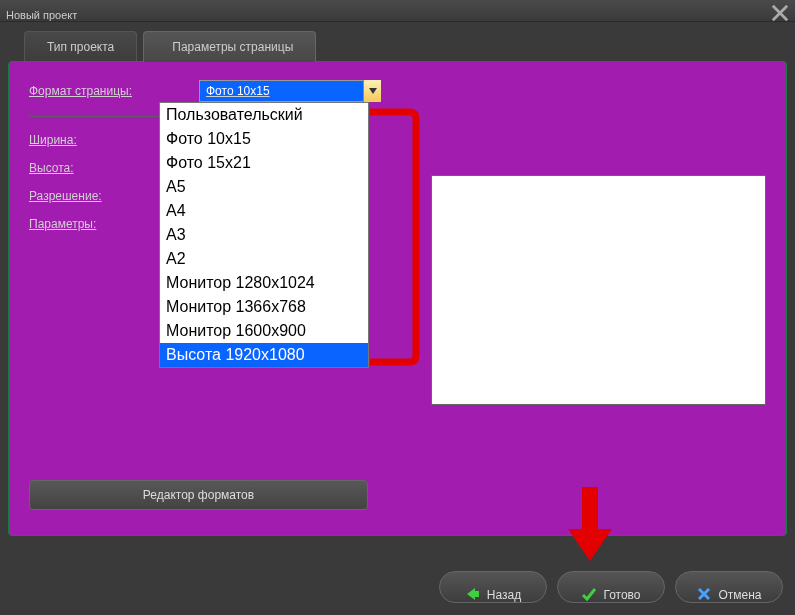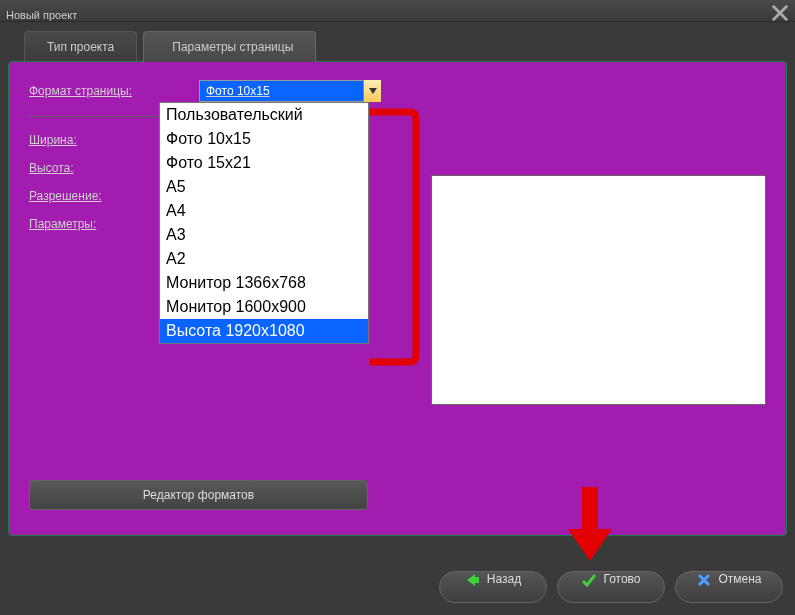--- a/index.html
+++ b/index.html
@@ -150,21 +150,21 @@
       display: flex;
       gap: 10px;
     }
     .footer-btn {
       width: 108px;
       height: 32px;
       background: linear-gradient(to bottom, #555, #3d3d3d);
       border: 1px solid #666;
       border-radius: 16px;
       display: flex;
-      align-items: flex-start;
+      align-items: flex-end;
       justify-content: center;
       gap: 6px;
       color: #ddd;
       cursor: pointer;
       font-size: 12px;
     }
     .footer-btn svg { width: 16px; height: 16px; }
     
     .anno-bracket {
       position: absolute;
@@ -208,20 +208,21 @@
               </svg>
           </div>
           <div class="dropdown" id="dropdown">
               <div class="dropdown-item">Пользовательский</div>
               <div class="dropdown-item">Фото 10x15</div>
               <div class="dropdown-item">Фото 15x21</div>
               <div class="dropdown-item">A5</div>
               <div class="dropdown-item">A4</div>
               <div class="dropdown-item">A3</div>
               <div class="dropdown-item">A2</div>
+              <div class="dropdown-item">Монитор 1280x1024</div>
               <div class="dropdown-item">Монитор 1366x768</div>
               <div class="dropdown-item">Монитор 1600x900</div>
               <div class="dropdown-item hovered">Высота 1920x1080</div>
             </div>
         </div>
       </div>
       <hr class="hr-under">
       <div class="form-row">
           <div class="form-label">Ширина:</div>
         </div>

